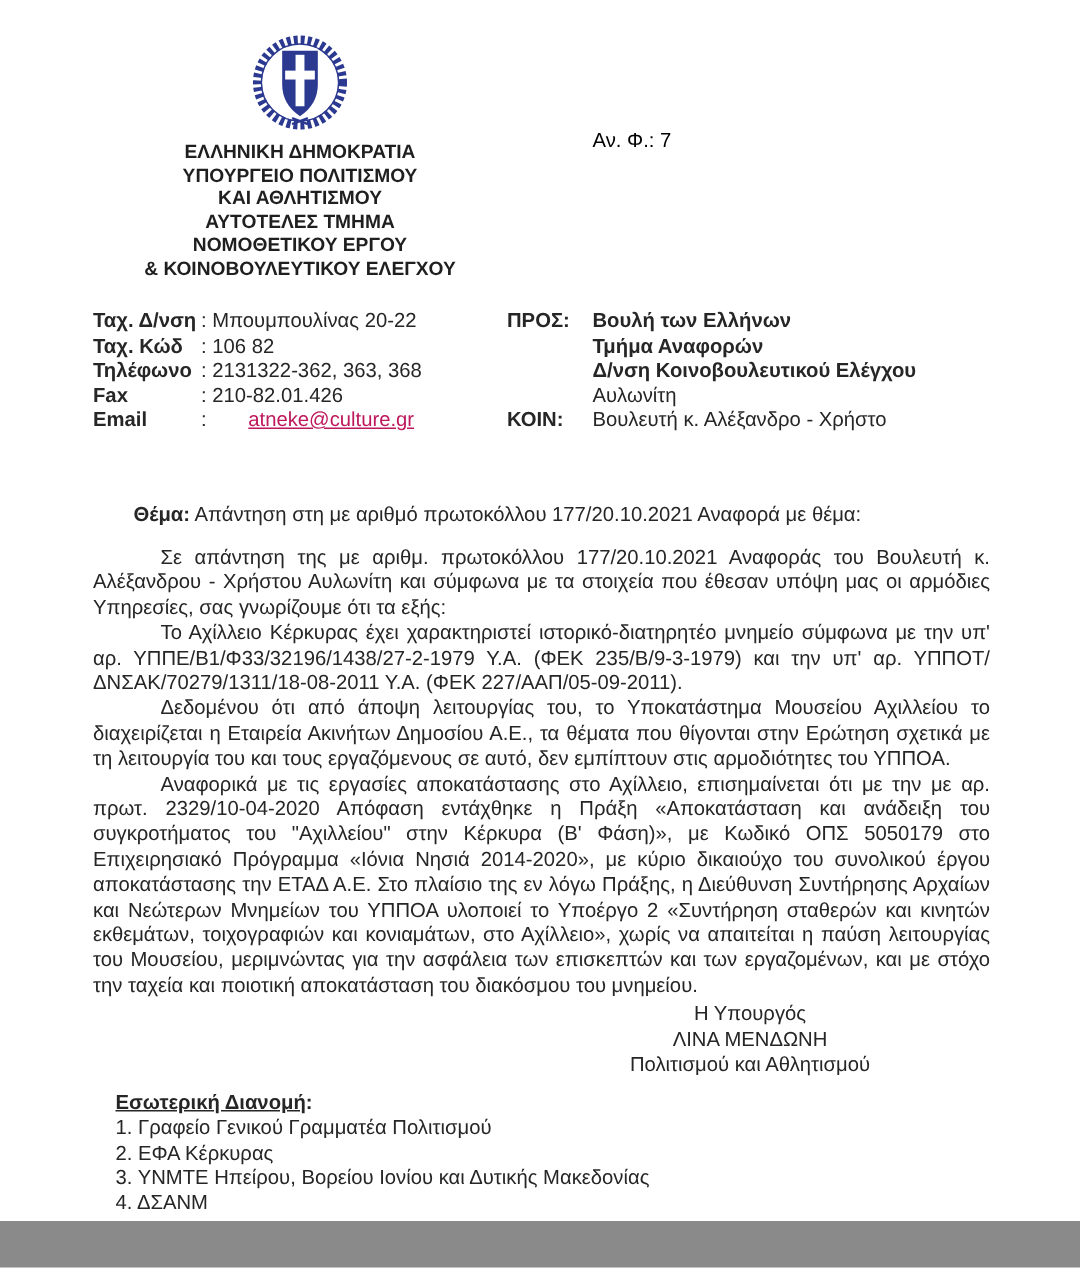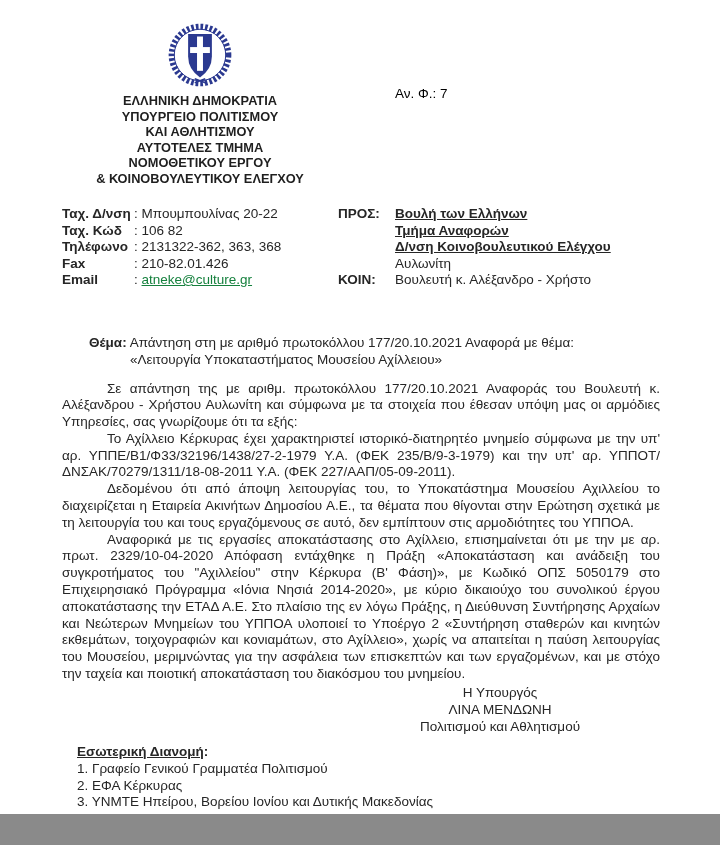--- a/index.html
+++ b/index.html
@@ -21,25 +21,25 @@
   .letterhead-left { width:276px; text-align:center; }
   .emblem { display:block; margin:0 auto; }
   .ministry { margin-top:5px; font-weight:bold; font-size:12.8px; line-height:15.5px; color:#1f1f1f; }
   .file-ref { position:absolute; left:333px; top:64px; font-size:13.5px; color:#000000; }
 
   
   .info-row { display:flex; margin-top:12px; line-height:16.5px; }
   .contact { width:276px; }
   .c-row { display:grid; grid-template-columns:72px 1fr; }
   .c-label { font-weight:bold; }
-  .link { color:#15803d; text-decoration:underline; cursor:pointer; }
+  .link { color:#be185d; text-decoration:underline; cursor:pointer;margin-left:24px; }
   .recipients { flex:1; }
   .r-row { display:grid; grid-template-columns:57px 1fr; }
   .r-label { font-weight:bold; }
-  .r-val-b { font-weight:bold;text-decoration:underline; }
+  .r-val-b { font-weight:bold; }
 
   
   .subject { margin-top:45px; width:565px; line-height:17px; padding-left:41px; text-indent:-41px;margin-left:27px; }
   .subject-label { font-weight:bold; }
 
   
   .body { margin-top:13px; width:598px; text-align:justify; line-height:16.8px; font-size:13.5px; }
   .body p { margin:0; text-indent:45px; }
 
   
@@ -121,21 +121,20 @@
       <div class="r-row">
         <span class="r-label">ΚΟΙΝ:</span>
         <span>Βουλευτή κ. Αλέξανδρο - Χρήστο</span>
       </div>
     </div>
   </div>
 
   <div class="subject">
     <span class="subject-label">Θέμα:</span>
     <span>Απάντηση στη με αριθμό πρωτοκόλλου 177/20.10.2021 Αναφορά με θέμα:</span><br>
-    <span>«Λειτουργία Υποκαταστήματος Μουσείου Αχίλλειου»</span>
   </div>
 
   <div class="body">
     <p>Σε απάντηση της με αριθμ. πρωτοκόλλου 177/20.10.2021 Αναφοράς του Βουλευτή κ. Αλέξανδρου - Χρήστου Αυλωνίτη και σύμφωνα με τα στοιχεία που έθεσαν υπόψη μας οι αρμόδιες Υπηρεσίες, σας γνωρίζουμε ότι τα εξής:</p>
     <p>Το Αχίλλειο Κέρκυρας έχει χαρακτηριστεί ιστορικό-διατηρητέο μνημείο σύμφωνα με την υπ' αρ. ΥΠΠΕ/Β1/Φ33/32196/1438/27-2-1979 Υ.Α. (ΦΕΚ 235/Β/9-3-1979) και την υπ' αρ. ΥΠΠΟΤ/ΔΝΣΑΚ/70279/1311/18-08-2011 Υ.Α. (ΦΕΚ 227/ΑΑΠ/05-09-2011).</p>
     <p>Δεδομένου ότι από άποψη λειτουργίας του, το Υποκατάστημα Μουσείου Αχιλλείου το διαχειρίζεται η Εταιρεία Ακινήτων Δημοσίου Α.Ε., τα θέματα που θίγονται στην Ερώτηση σχετικά με τη λειτουργία του και τους εργαζόμενους σε αυτό, δεν εμπίπτουν στις αρμοδιότητες του ΥΠΠΟΑ.</p>
     <p>Αναφορικά με τις εργασίες αποκατάστασης στο Αχίλλειο, επισημαίνεται ότι με την με αρ. πρωτ. 2329/10-04-2020 Απόφαση εντάχθηκε η Πράξη «Αποκατάσταση και ανάδειξη του συγκροτήματος του "Αχιλλείου" στην Κέρκυρα (Β' Φάση)», με Κωδικό ΟΠΣ 5050179 στο Επιχειρησιακό Πρόγραμμα «Ιόνια Νησιά 2014-2020», με κύριο δικαιούχο του συνολικού έργου αποκατάστασης την ΕΤΑΔ Α.Ε. Στο πλαίσιο της εν λόγω Πράξης, η Διεύθυνση Συντήρησης Αρχαίων και Νεώτερων Μνημείων του ΥΠΠΟΑ υλοποιεί το Υποέργο 2 «Συντήρηση σταθερών και κινητών εκθεμάτων, τοιχογραφιών και κονιαμάτων, στο Αχίλλειο», χωρίς να απαιτείται η παύση λειτουργίας του Μουσείου, μεριμνώντας για την ασφάλεια των επισκεπτών και των εργαζομένων, και με στόχο την ταχεία και ποιοτική αποκατάσταση του διακόσμου του μνημείου.</p>
   </div>
 
   <div class="signature">

